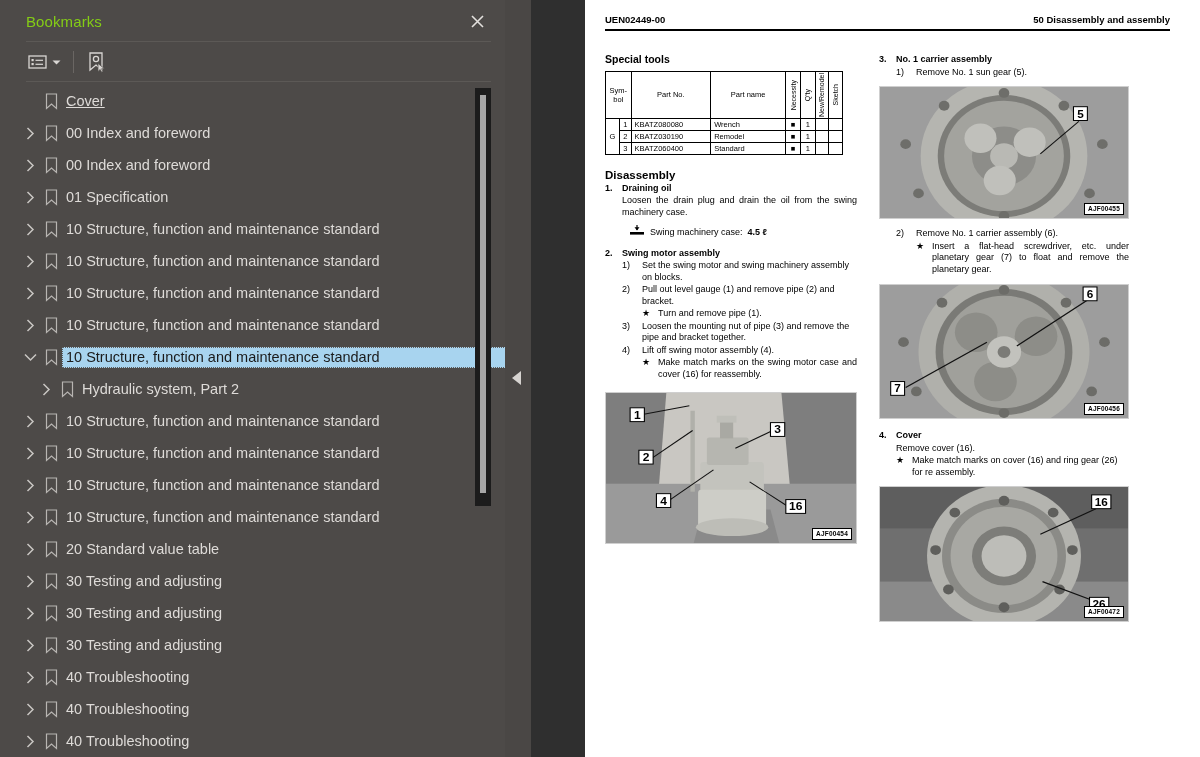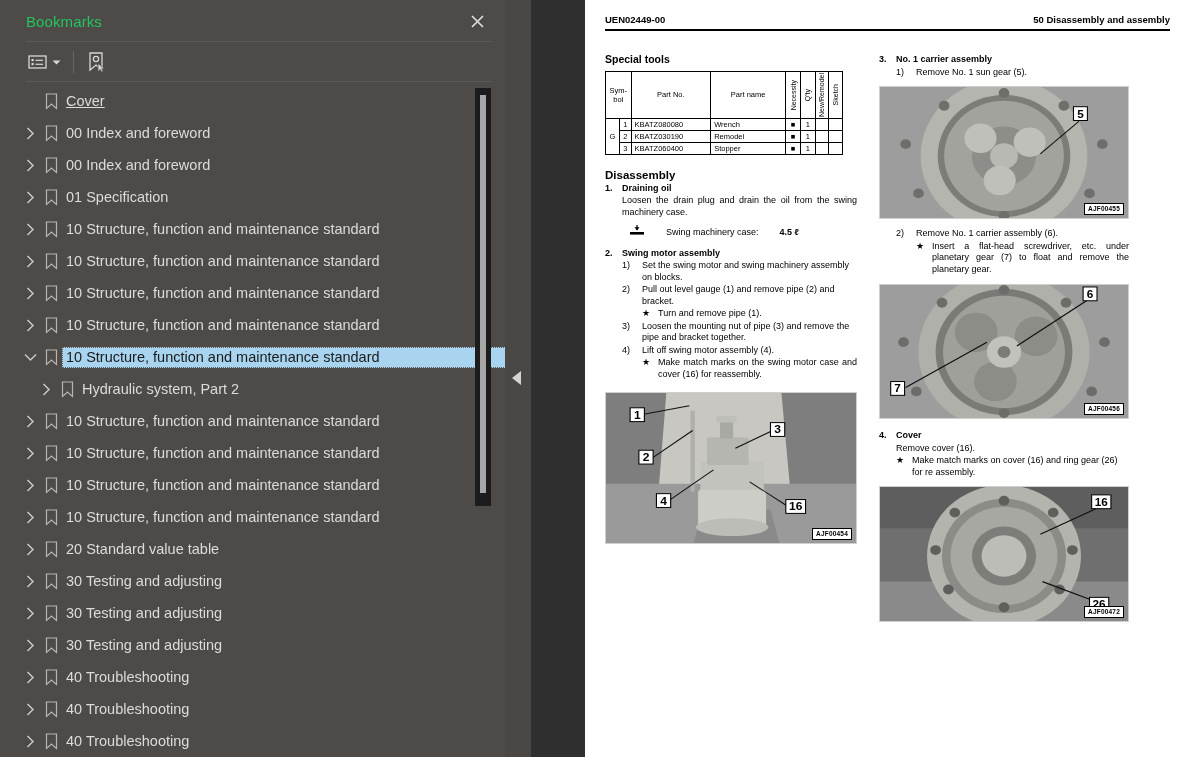--- a/index.html
+++ b/index.html
@@ -19,21 +19,21 @@
     position: relative;
     flex: 0 0 505px;
   }
   .bm-header {
     height: 42px; flex: 0 0 42px;
     display: flex; align-items: center;
     padding: 0 14px 0 26px;
     position: relative;
   }
   .bm-title {
-    font-size: 15px; color: #22c55e; letter-spacing: .1px;
+    font-size: 15px; color: #84cc16; letter-spacing: .1px;
   }
   .bm-close {
     position: absolute; right: 17px; top: 50%; transform: translateY(-50%);
     width: 22px; height: 22px; cursor: pointer;
     display: flex; align-items: center; justify-content: center;
   }
   .bm-header-rule {
     position: absolute; left: 26px; right: 14px; bottom: 0;
     height: 1px; background: #5c5956;
   }
@@ -188,21 +188,21 @@
   .step { display: flex; font-size: 9px; line-height: 1.28; margin-top: 1px; }
   .step .n { width: 17px; flex: 0 0 17px; font-weight: bold; }
   .step .n.sub { width: 20px; flex: 0 0 20px; font-weight: normal; }
   .step .n.star { width: 16px; flex: 0 0 16px; font-weight: normal; }
   .step .t { flex: 1 1 auto; }
   .step .t.j { text-align: justify; }
   .step.b .t { font-weight: bold; }
   .indent1 { padding-left: 17px; }
   .indent2 { padding-left: 37px; }
   .oil-line {
-    display: flex; align-items: flex-end; gap: 21px;
+    display: flex; align-items: flex-end; gap: 5px;
     font-size: 9px; margin: 5px 0 0 24px;
   }
   .oil-line b { font-weight: bold; }
 
   
   .photo {
     position: relative; background: #8e8e8e; margin-top: 7px;
     border: 1px solid #cfcfcf; overflow: hidden;
   }
   .ph-cap {
@@ -594,21 +594,21 @@
                   <td class="partno">KBATZ030190</td>
                   <td class="partname">Remodel</td>
                   <td class="nec">■</td>
                   <td class="qty">1</td>
                   <td class="nr"></td>
                   <td class="sk"></td>
                 </tr>
                 <tr>
                   <td class="num">3</td>
                   <td class="partno">KBATZ060400</td>
-                  <td class="partname">Stopper</td>
+                  <td class="partname">Standard</td>
                   <td class="nec">■</td>
                   <td class="qty">1</td>
                   <td class="nr"></td>
                   <td class="sk"></td>
                 </tr>
               </tbody>
           </table>
 
           <h3 class="blk">Disassembly</h3>
 

